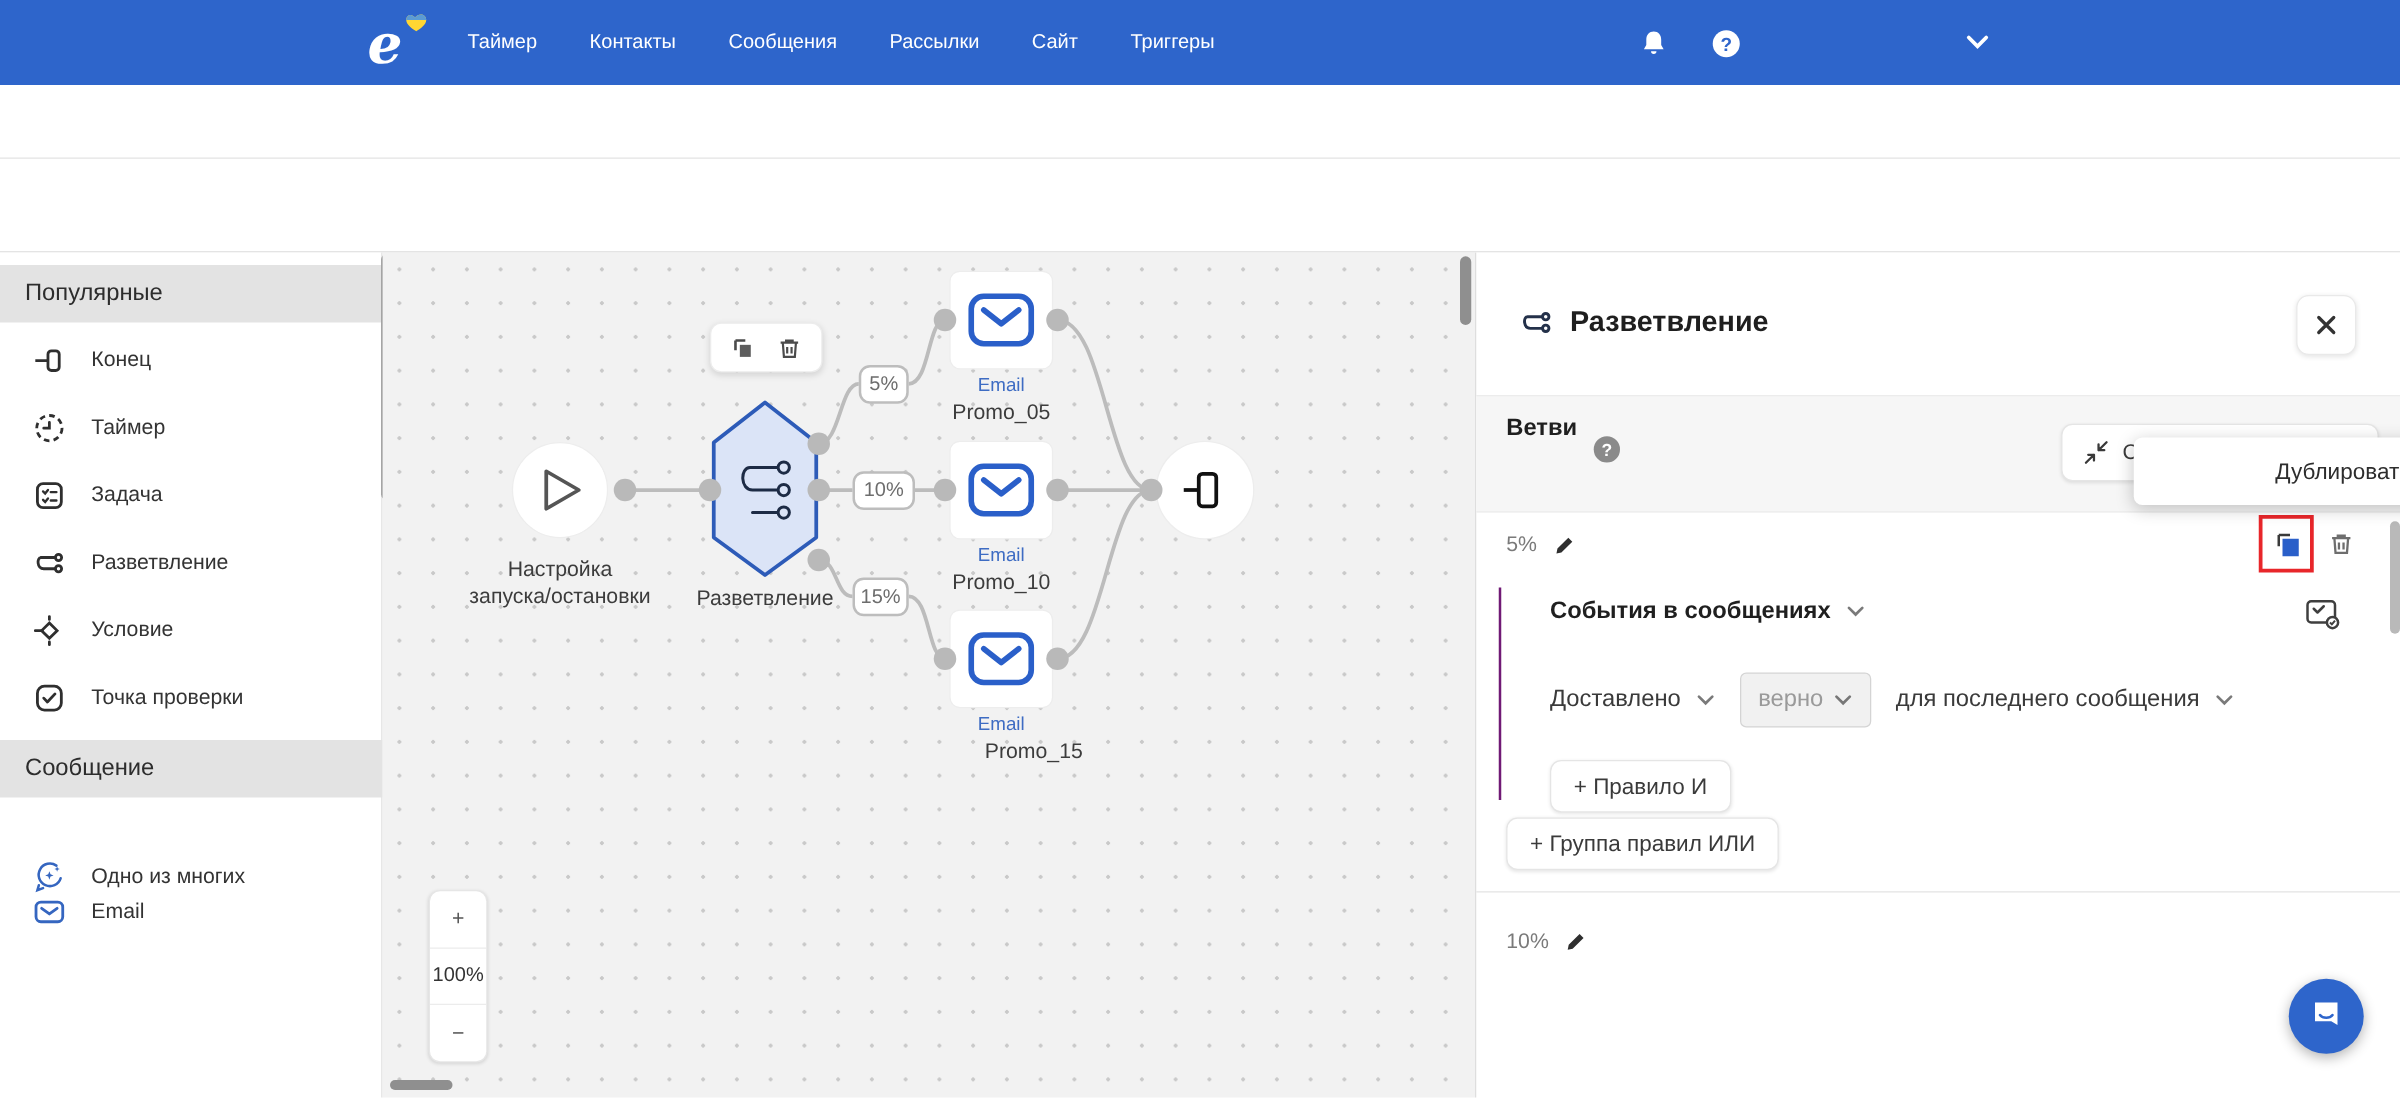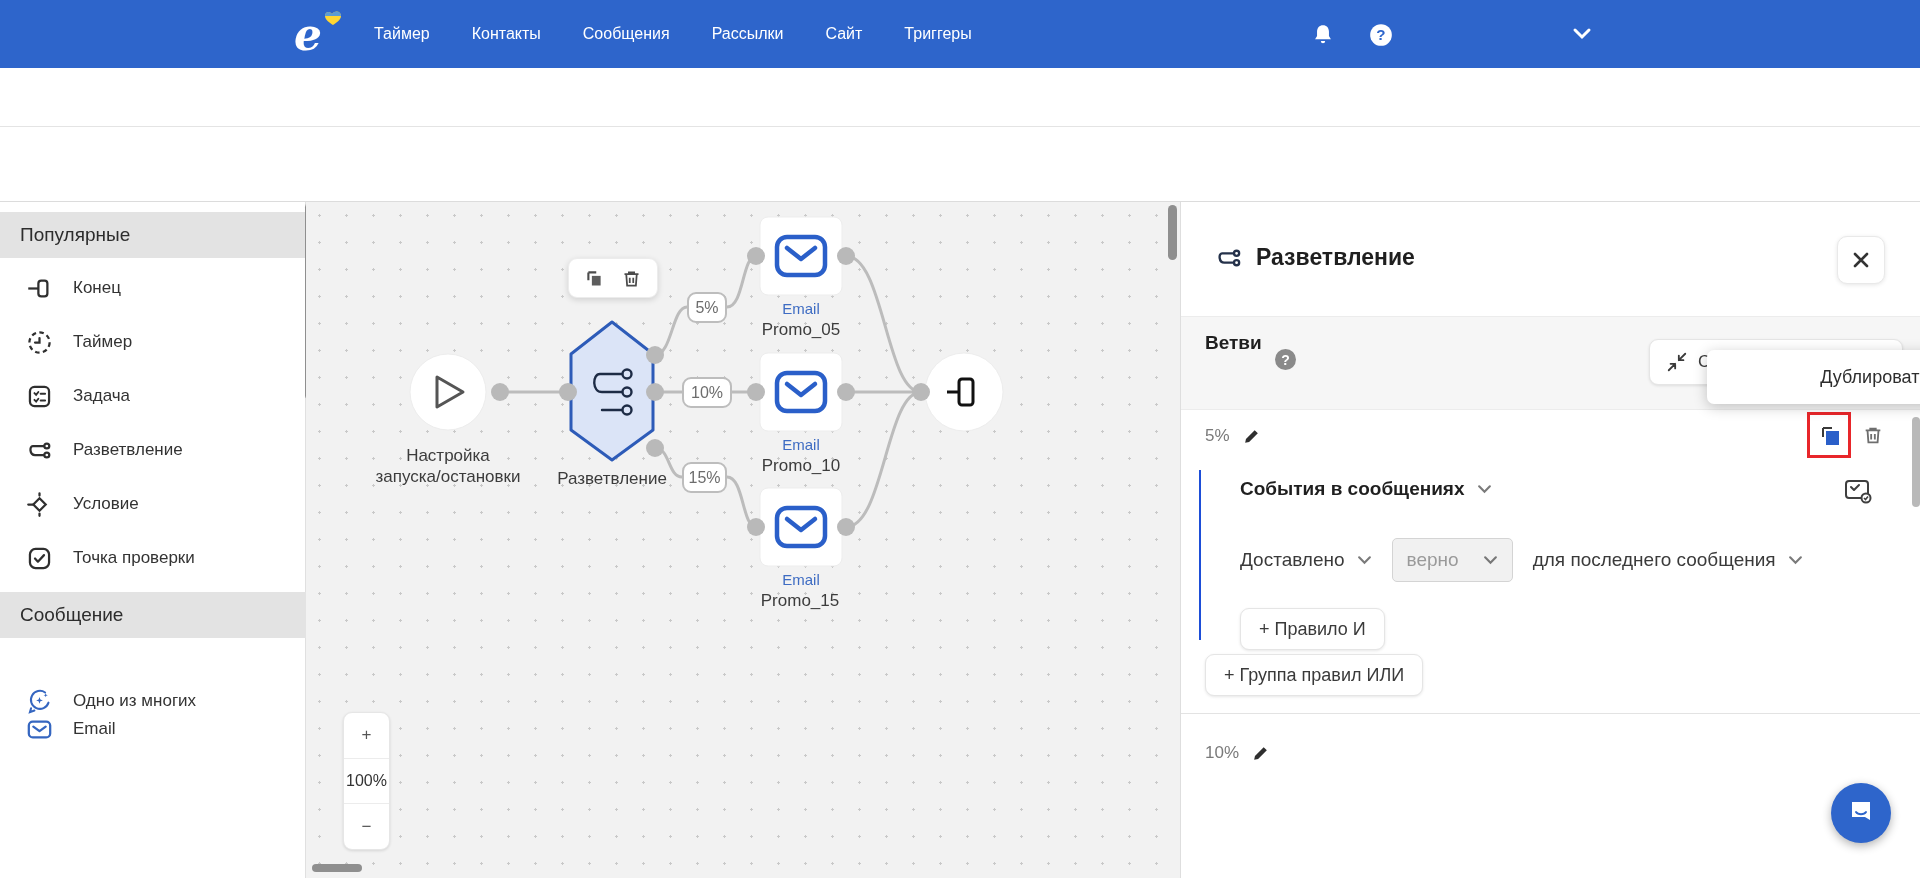--- a/index.html
+++ b/index.html
@@ -82,27 +82,27 @@
   #dup-tooltip { position:absolute; left:526px; top:148px; width:386px; height:54px; background:#fff;
     border-radius:7px; box-shadow:0 3px 14px rgba(0,0,0,.22); display:flex; align-items:center;
     justify-content:center; font-size:18px; color:#2d2d2d; z-index:5; }
   .pct-row { position:absolute; left:24px; display:flex; align-items:center; gap:12px; }
   .pct-txt { font-size:17px; color:#7a7a7a; }
   .pencil { width:19px; height:19px; color:#2f2f2f; cursor:pointer; }
   #row-icons { position:absolute; left:626px; top:210px; width:100px; height:48px; }
   #copy-highlight { position:absolute; left:0; top:0; width:44px; height:46px; border:3px solid #e8262a; }
   #copy-blue { position:absolute; left:11px; top:11px; width:24px; height:24px; color:#2a5fc9; cursor:pointer; }
   #row-trash { position:absolute; left:55px; top:12px; width:22px; height:22px; color:#6e6e6e; cursor:pointer; }
-  .cond-group { position:absolute; left:18px; width:704px; border-left:2px solid #1d4ed8; }
+  .cond-group { position:absolute; left:18px; width:704px; border-left:2px solid #701a75; }
   .cond-title { display:flex; align-items:center; gap:12px; margin-left:39px; font-size:19px;
     font-weight:bold; color:#1f1f1f; cursor:pointer; }
   .chev { width:15px; height:15px; color:#7a7a7a; }
   .field-row { display:flex; align-items:center; gap:12px; margin-left:39px; font-size:19px; color:#3a3a3a; }
   .gray-select { height:44px; background:#f1f1f1; border:1px solid #d4d4d4; border-radius:5px;
-    display:flex; align-items:center; gap:24px; padding:0 14px; color:#9a9a9a; font-size:19px; cursor:pointer; }
+    display:flex; align-items:center; gap:8px; padding:0 14px; color:#9a9a9a; font-size:19px; cursor:pointer; }
   .panel-btn { background:#fff; border:1px solid #e5e5e5; border-radius:9px;
     box-shadow:0 1px 3px rgba(0,0,0,.10); height:42px; display:inline-flex; align-items:center;
     padding:0 18px; font-size:18px; color:#3a3a3a; cursor:pointer; white-space:nowrap; }
   #mailcheck { position:absolute; left:663px; top:276px; width:28px; height:26px; color:#3f3f3f; cursor:pointer; }
   #panel-divider { position:absolute; left:0; top:511px; width:740px; height:1px; background:#e3e3e3; }
   #panel-scroll { position:absolute; left:731px; top:215px; width:8px; height:90px; background:#b9b9b9; border-radius:4px; }
 
   #chat-bubble { position:absolute; left:1831px; top:783px; width:60px; height:60px; background:#2e65cb;
     border-radius:50%; box-shadow:0 3px 10px rgba(0,0,0,.3); display:flex; align-items:center;
     justify-content:center; cursor:pointer; z-index:9; }
@@ -363,21 +363,21 @@
     <div>Настройка</div>
       <div>запуска/остановки</div>
   </div>
   <div class="node-label" style="left:216px; top:266px; width:180px">Разветвление</div>
 
   <div class="email-type" style="left:445px; top:98px; width:100px">Email</div>
   <div class="node-label" style="left:445px; top:117px; width:100px">Promo_05</div>
   <div class="email-type" style="left:445px; top:234px; width:100px">Email</div>
   <div class="node-label" style="left:445px; top:253px; width:100px">Promo_10</div>
   <div class="email-type" style="left:445px; top:369px; width:100px">Email</div>
-  <div class="node-label" style="left:444px; top:388px; width:100px">Promo_15</div>
+  <div class="node-label" style="left:471px; top:388px; width:100px">Promo_15</div>
 
   <div id="zoom-ctrl">
     <div>+</div>
     <div id="zoom-level">100%</div>
     <div>−</div>
   </div>
 
   <div id="canvas-hscroll"></div>
   <div id="canvas-vscroll"></div>
 </div>

